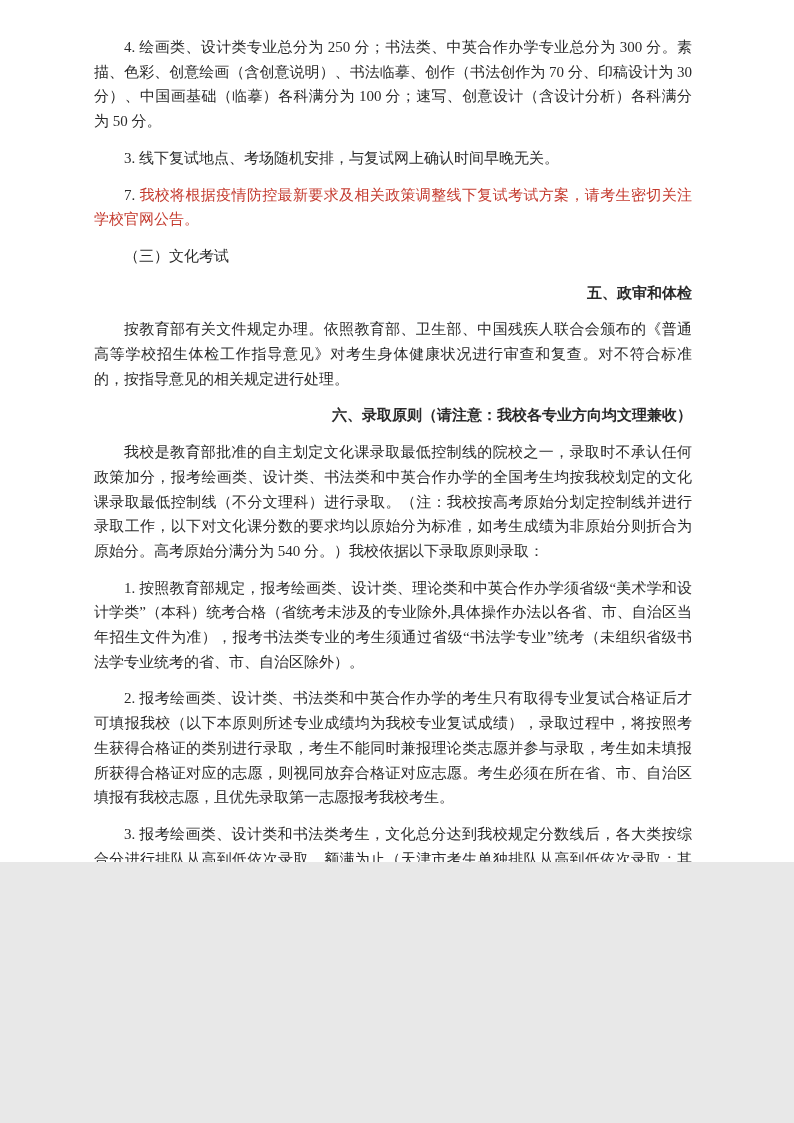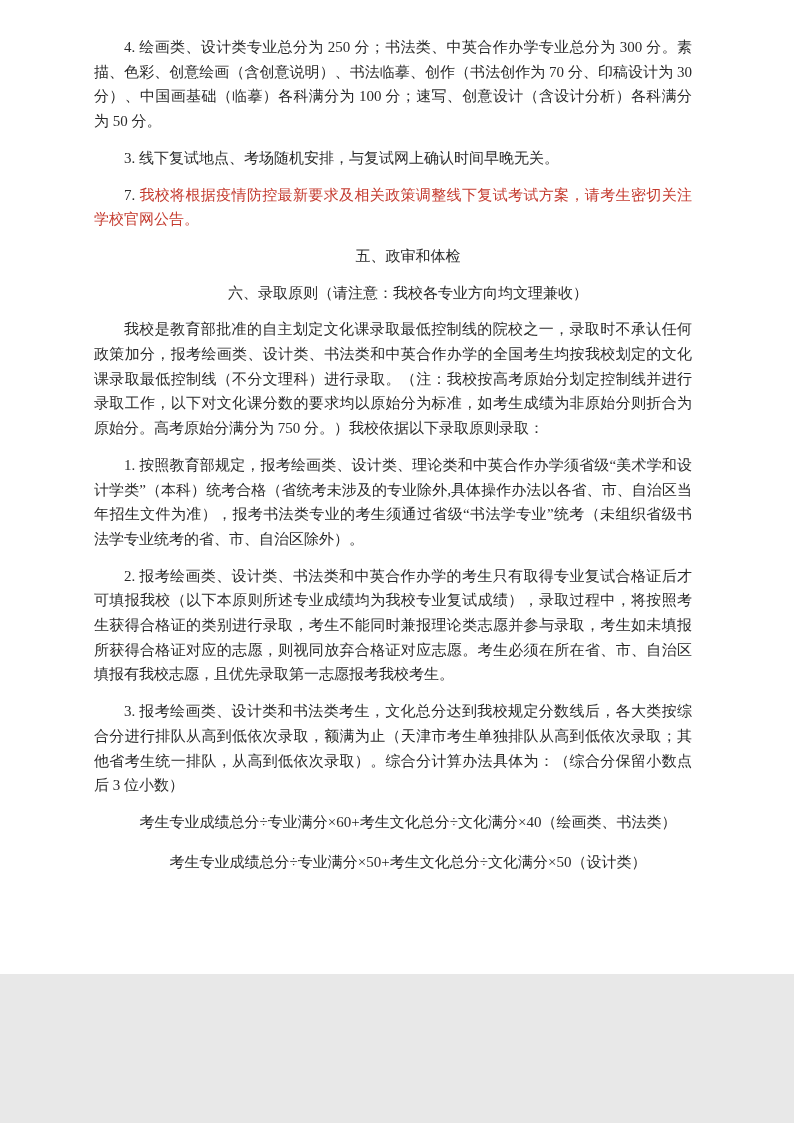--- a/index.html
+++ b/index.html
@@ -3,21 +3,21 @@
 <meta charset="utf-8">
 <style>
   html, body {
     margin: 0;
     padding: 0;
     background: #e8e8e8;
   }
   .page {
     position: relative;
     width: 794px;
-    height: 974px;
+    height: 862px;
     margin: 0 auto;
     background: #ffffff;
     font-family: "Liberation Serif", "DejaVu Serif", serif;
     color: #2a2a2a;
     overflow: hidden;
   }
   .page-body {
     position: absolute;
     left: 94px;
     top: 35px;
@@ -25,22 +25,22 @@
     font-size: 15px;
     line-height: 24.7px;
     text-align: justify;
   }
   .page-body p {
     margin: 0 0 12px 0;
     text-indent: 2em;
     word-break: break-all;
   }
   p.section-heading {
-    font-weight: normal;
-    text-align: center;
+    font-weight: bold;
+    text-align: right;
   }
   p.formula {
     text-align: center;
     margin-bottom: 15px;
   }
   .red-notice {
     color: #c43a2e;
   }
   .num-prefix {
     color: #2a2a2a;
@@ -63,28 +63,30 @@
 
     <p>4. 绘画类、设计类专业总分为 250 分；书法类、中英合作办学专业总分为 300 分。素描、色彩、创意绘画（含创意说明）、书法临摹、创作（书法创作为 70 分、印稿设计为 30 分）、中国画基础（临摹）各科满分为 100 分；速写、创意设计（含设计分析）各科满分为 50 分。</p>
 
     <p>3. 线下复试地点、考场随机安排，与复试网上确认时间早晚无关。</p>
 
 
     <p>
       <span class="num-prefix">7. </span><span class="red-notice">我校将根据疫情防控最新要求及相关政策调整线下复试考试方案，请考生密切关注学校官网公告。</span>
     </p>
 
+    <p>（三）文化考试</p>
 
 
     <p class="section-heading">五、政审和体检</p>
 
+    <p>按教育部有关文件规定办理。依照教育部、卫生部、中国残疾人联合会颁布的《普通高等学校招生体检工作指导意见》对考生身体健康状况进行审查和复查。对不符合标准的，按指导意见的相关规定进行处理。</p>
 
     <p class="section-heading">六、录取原则（请注意：我校各专业方向均文理兼收）</p>
 
-    <p>我校是教育部批准的自主划定文化课录取最低控制线的院校之一，录取时不承认任何政策加分，报考绘画类、设计类、书法类和中英合作办学的全国考生均按我校划定的文化课录取最低控制线（不分文理科）进行录取。（注：我校按高考原始分划定控制线并进行录取工作，以下对文化课分数的要求均以原始分为标准，如考生成绩为非原始分则折合为原始分。高考原始分满分为 750 分。）我校依据以下录取原则录取：</p>
+    <p>我校是教育部批准的自主划定文化课录取最低控制线的院校之一，录取时不承认任何政策加分，报考绘画类、设计类、书法类和中英合作办学的全国考生均按我校划定的文化课录取最低控制线（不分文理科）进行录取。（注：我校按高考原始分划定控制线并进行录取工作，以下对文化课分数的要求均以原始分为标准，如考生成绩为非原始分则折合为原始分。高考原始分满分为 540 分。）我校依据以下录取原则录取：</p>
 
     <p>1. 按照教育部规定，报考绘画类、设计类、理论类和中英合作办学须省级“美术学和设计学类”（本科）统考合格（省统考未涉及的专业除外,具体操作办法以各省、市、自治区当年招生文件为准），报考书法类专业的考生须通过省级“书法学专业”统考（未组织省级书法学专业统考的省、市、自治区除外）。</p>
 
     <p>2. 报考绘画类、设计类、书法类和中英合作办学的考生只有取得专业复试合格证后才可填报我校（以下本原则所述专业成绩均为我校专业复试成绩），录取过程中，将按照考生获得合格证的类别进行录取，考生不能同时兼报理论类志愿并参与录取，考生如未填报所获得合格证对应的志愿，则视同放弃合格证对应志愿。考生必须在所在省、市、自治区填报有我校志愿，且优先录取第一志愿报考我校考生。</p>
 
     <p>3. 报考绘画类、设计类和书法类考生，文化总分达到我校规定分数线后，各大类按综合分进行排队从高到低依次录取，额满为止（天津市考生单独排队从高到低依次录取；其他省考生统一排队，从高到低依次录取）。综合分计算办法具体为：（综合分保留小数点后 3 位小数）</p>
 
     <p class="formula">考生专业成绩总分÷专业满分×60+考生文化总分÷文化满分×40（绘画类、书法类）</p>
 
     <p class="formula">考生专业成绩总分÷专业满分×50+考生文化总分÷文化满分×50（设计类）</p>

